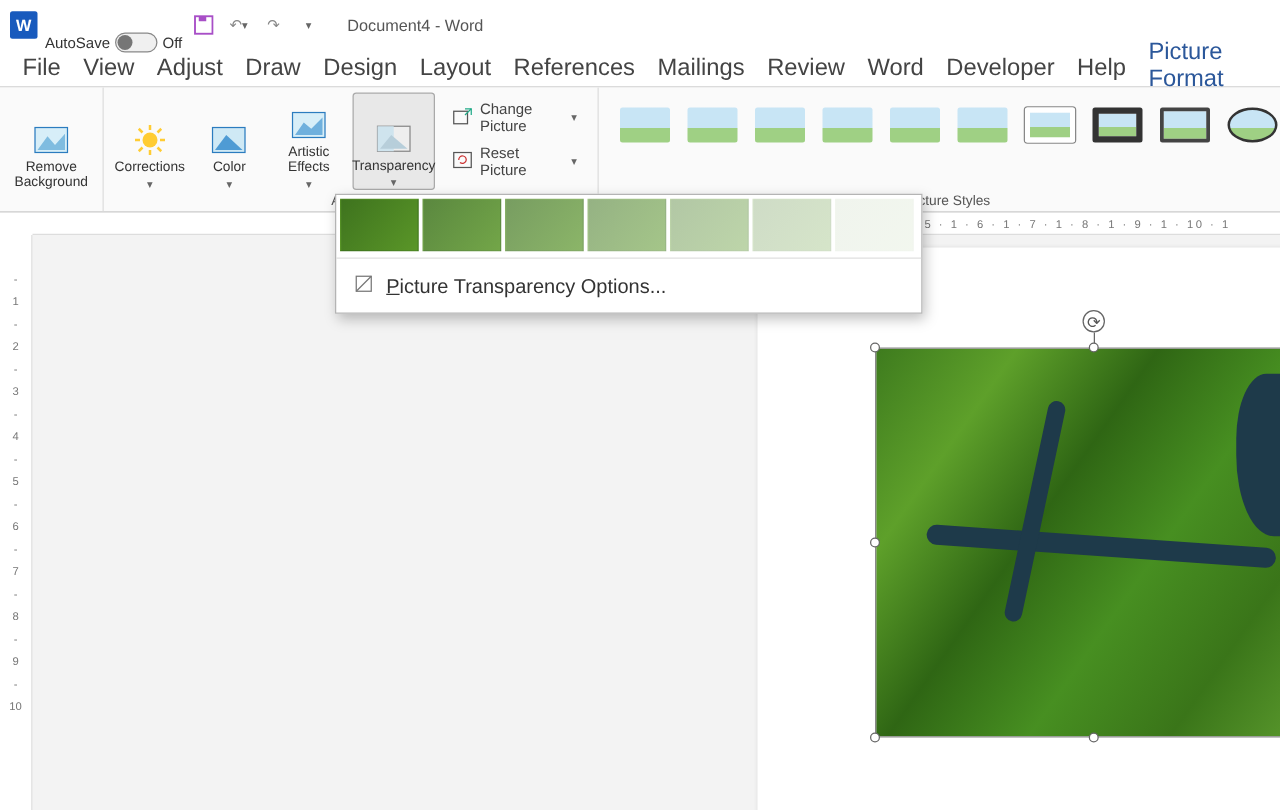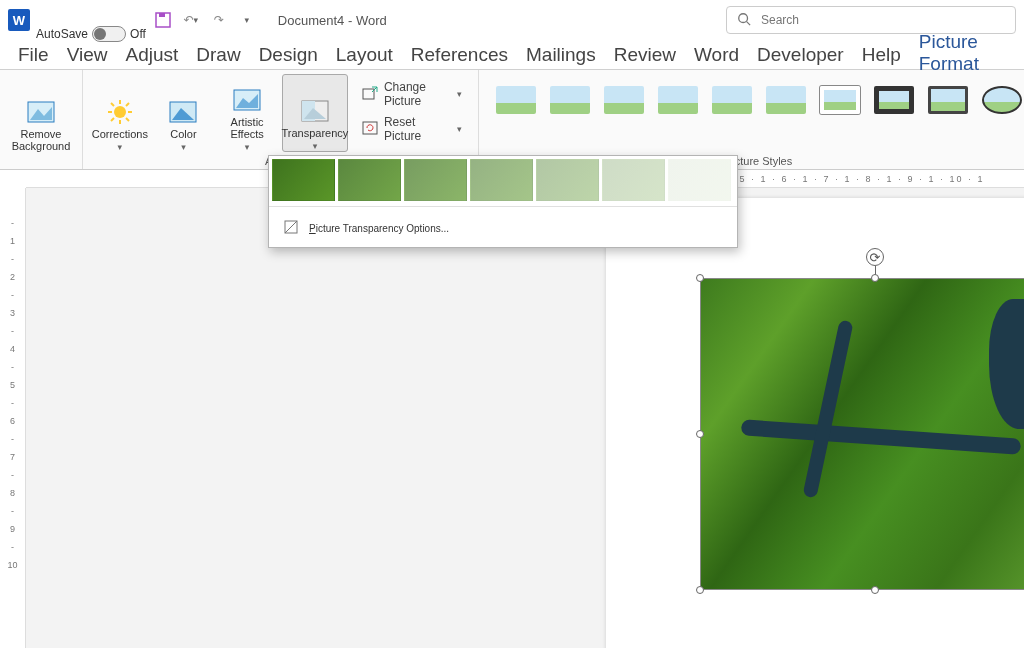--- a/index.html
+++ b/index.html
@@ -65,21 +65,21 @@
 .h-t { left: 50%; top: -4px; margin-left: -4px; } .h-b { left: 50%; bottom: -4px; margin-left: -4px; }
 .h-l { top: 50%; left: -4px; margin-top: -4px; }
 .rotate-handle { position: absolute; left: 50%; top: -30px; margin-left: -9px; width: 18px; height: 18px; border: 1px solid #666; border-radius: 50%; display: flex; align-items: center; justify-content: center; color: #555; font-size: 13px; }
 .rotate-stem { position: absolute; left: 50%; top: -12px; width: 1px; height: 12px; background: #666; }
 
 
 .trans-panel { position: absolute; left: 268px; top: 155px; width: 470px; background: #fff; border: 1px solid #b4b4b4; box-shadow: 2px 4px 10px rgba(0,0,0,0.25); z-index: 10; }
 .trans-row { display: flex; gap: 3px; padding: 3px; }
 .trans-thumb { width: 63px; height: 42px; cursor: pointer; border: 1px solid transparent; background: #488f1f; }
 .trans-sep { height: 1px; background: #e0e0e0; margin: 2px 0; }
-.trans-opt { display: flex; align-items: center; gap: 10px; padding: 10px 14px; font-size: 10px; cursor: pointer; }
+.trans-opt { display: flex; align-items: center; gap: 10px; padding: 10px 14px; font-size: 16px; cursor: pointer; }
 .underline { text-decoration: underline; }
 
 
 .ico-mountain { width: 28px; height: 22px; }
 .chev { font-size: 9px; color: #666; }
 </style>
 </head>
 <body>
 
 <div class="titlebar">
@@ -96,29 +96,20 @@
         <rect x="1" y="1" width="14" height="14" fill="none" stroke="#a84fc7" stroke-width="1.5"></rect>
         <rect x="4" y="1" width="6" height="4" fill="#a84fc7"></rect>
       </svg>
   </div>
   <div class="qat-btn">↶<span class="chev">▾</span></div>
   <div class="qat-btn">↷</div>
   <div class="qat-btn">
       <span class="chev">▾</span>
     </div>
   <div class="doc-title">Document4 - Word</div>
-  <div class="search-box">
-    <span>
-      <svg width="14" height="14" viewBox="0 0 16 16">
-          <circle cx="7" cy="7" r="5" fill="none" stroke="#767676" stroke-width="1.5"></circle>
-          <line x1="11" y1="11" x2="15" y2="15" stroke="#767676" stroke-width="1.5"></line>
-        </svg>
-    </span>
-    <span>Search</span>
-  </div>
 </div>
 
 <div class="tabs">
   <span class="tab">File</span>
   <span class="tab">View</span>
   <span class="tab">Adjust</span>
   <span class="tab">Draw</span>
   <span class="tab">Design</span>
   <span class="tab">Layout</span>
   <span class="tab">References</span>

